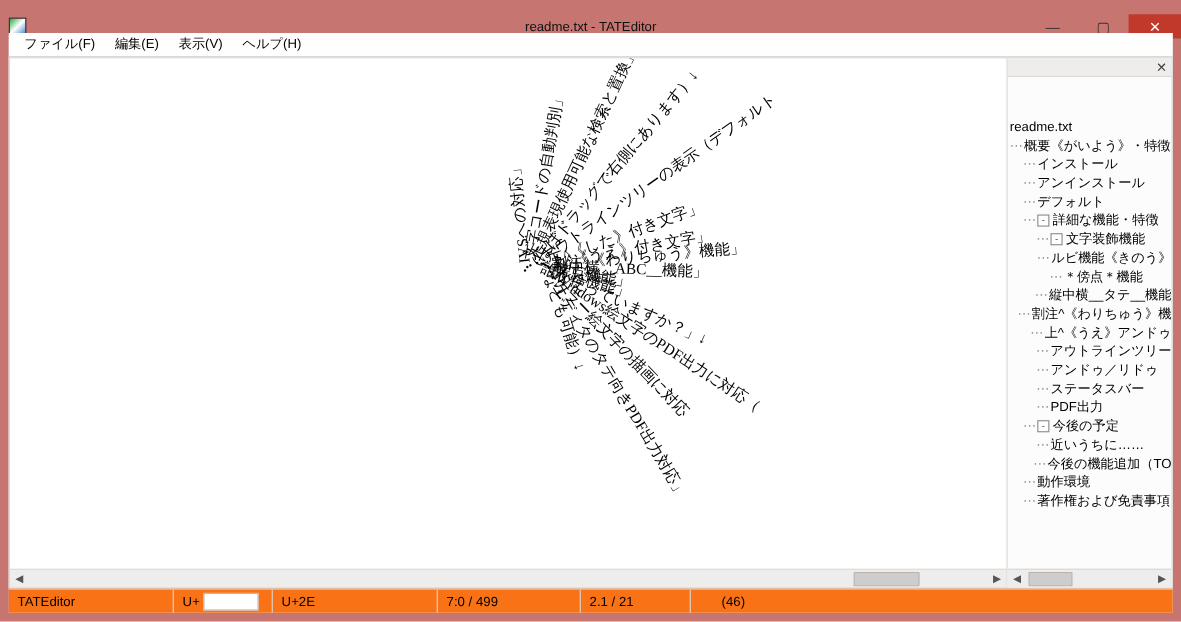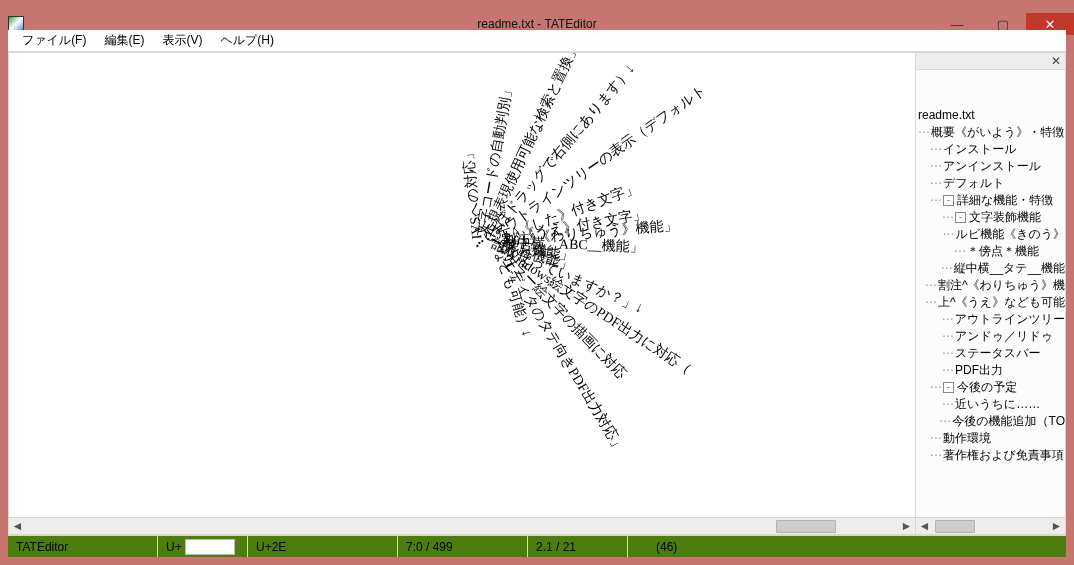--- a/index.html
+++ b/index.html
@@ -149,21 +149,21 @@
 .dotline { color: #999; letter-spacing: -1px; margin-right: 2px; }
 .side-hscroll {
   height: 17px;
   background: #efedec;
   display: flex;
   align-items: center;
   border-top: 1px solid #d9d6d3;
 }
 .statusbar {
   height: 22px;
-  background: #4d7c0f;
+  background: #f97316;
   border-top: 1px solid #d9d6d3;
   display: flex;
   align-items: center;
   font-size: 12px;
 }
 .sb-cell {
   padding: 0 8px; height: 100%; display: flex; align-items: center; border-right: 1px solid #d9d6d3;
 }
 .sb-input {
   width: 50px; height: 16px; border: 1px solid #bcb9b7; background: #fff;
@@ -279,21 +279,21 @@
               <span>縦中横__タテ__機能</span>
             </div>
             <div class="tree-row">
               <span class="indent" style="width: 36px;"></span>
               <span class="dotline">⋯</span>
               <span>割注^《わりちゅう》機</span>
             </div>
             <div class="tree-row">
               <span class="indent" style="width: 36px;"></span>
               <span class="dotline">⋯</span>
-              <span>上^《うえ》なども可能</span>
+              <span>上^《うえ》アンドゥ</span>
             </div>
             <div class="tree-row">
               <span class="indent" style="width: 24px;"></span>
               <span class="dotline">⋯</span>
               <span>アウトラインツリー</span>
             </div>
             <div class="tree-row">
               <span class="indent" style="width: 24px;"></span>
               <span class="dotline">⋯</span>
               <span>アンドゥ／リドゥ</span>

